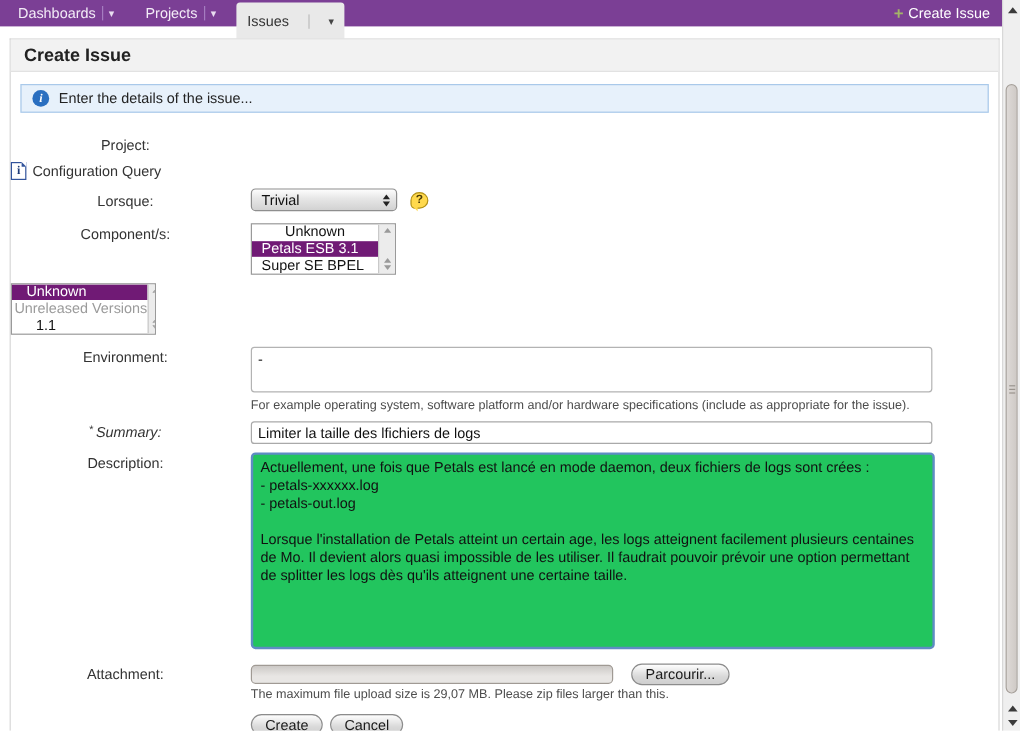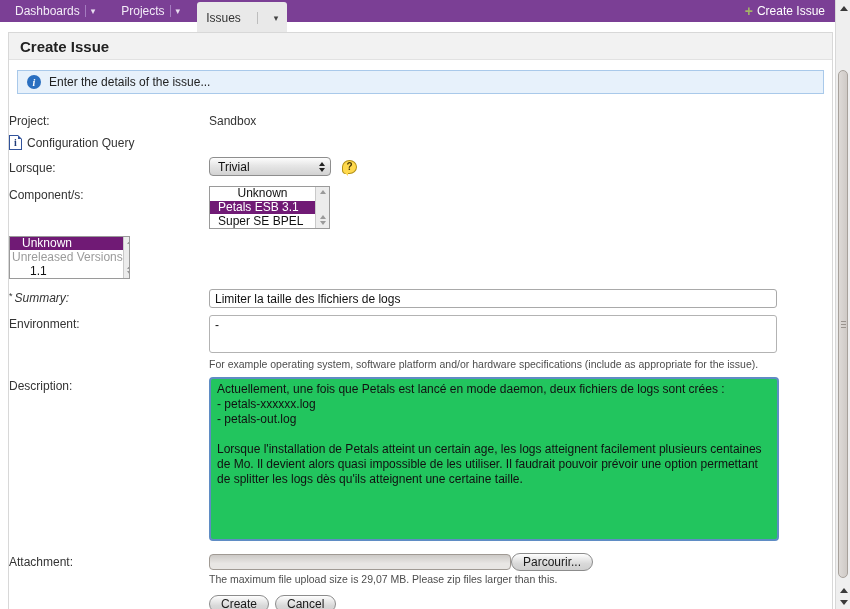--- a/index.html
+++ b/index.html
@@ -78,21 +78,21 @@
     width: 14px; height: 14px; border-radius: 50%;
     background: #2a6fc0; color: #fff; font-size: 10px; font-weight: bold;
     font-family: "Liberation Serif", serif; font-style: italic;
     display: flex; align-items: center; justify-content: center; flex: 0 0 auto;
   }
 
   
   .form { margin-top: 18px; font-size: 12px; }
   .row { display: flex; align-items: flex-start; margin-bottom: 7px; }
   .row .label {
-    width: 200px; flex: 0 0 auto; text-align: left; padding-right: 9px;
+    width: 200px; flex: 0 0 auto; text-align: center; padding-right: 9px;
     color: #333; padding-top: 2px;
   }
   .row .field { flex: 1; }
   .label-italic { font-style: italic; }
   .req { font-size: 9px; vertical-align: top; color: #333; margin-right: 2px; }
 
   .static-value { padding-top: 2px; display: inline-block; }
 
   .issuetype { display: flex; align-items: center; gap: 5px; }
   .doc-icon {
@@ -161,21 +161,21 @@
   .summary-input {
     width: 568px; height: 19px; border: 1px solid #a9a9a9; border-radius: 3px;
     padding: 0 5px; background: #fff;
   }
   .desc-textarea {
     width: 570px; height: 164px; border: 2px solid #5f8cc4; border-radius: 4px;
     padding: 3px 6px; line-height: 15px; background: #22c55e;
   }
 
   
-  .attach-line { display: flex; align-items: center; gap: 0; }
+  .attach-line { display: flex; align-items: center; gap: 15px; }
   .filefield {
     width: 302px; height: 16px; border: 1px solid #a09a94; border-radius: 4px;
     background: linear-gradient(#ccc9c6, #e8e6e4 60%);
   }
   .btn {
     font-family: "Liberation Sans", sans-serif; font-size: 12px; color: #1a1a1a;
     background: linear-gradient(#fefefe, #d9d9d9 60%, #cfcfcf);
     border: 1px solid #8c8c8c; border-radius: 9px;
     padding: 1px 11px; height: 18px; cursor: pointer;
   }
@@ -228,23 +228,20 @@
 
   <div class="banner">
     <span class="info-icon">i</span>
     <span>Enter the details of the issue...</span>
   </div>
 
   <div class="form">
 
     <div class="row">
       <div class="label">Project:</div>
-      <div class="field">
-        <span class="static-value">Sandbox</span>
-      </div>
     </div>
 
     <div class="row">
       <div class="field">
         <span class="issuetype">
           <span class="doc-icon">i</span>
           <span>Configuration Query</span>
         </span>
       </div>
     </div>
@@ -296,33 +293,33 @@
             <span class="tri-up-g"></span>
               <span class="spacer"></span>
               <span class="tri-up-g"></span>
               <span class="tri-down-g"></span>
           </div>
         </div>
       </div>
     </div>
 
     <div class="row">
+      <div class="label">Environment:</div>
+      <div class="field">
+        <textarea class="env-textarea" spellcheck="false" style="">-</textarea>
+        <div class="field-help">For example operating system, software platform and/or hardware specifications (include as appropriate for the issue).</div>
+      </div>
+    </div>
+
+    <div class="row">
       <div class="label">
         <span class="req">*</span><span class="label-italic">Summary:</span>
       </div>
       <div class="field">
         <input type="text" class="summary-input" spellcheck="false" value="Limiter la taille des lfichiers de logs" style="">
-      </div>
-    </div>
-
-    <div class="row">
-      <div class="label">Environment:</div>
-      <div class="field">
-        <textarea class="env-textarea" spellcheck="false" style="">-</textarea>
-        <div class="field-help">For example operating system, software platform and/or hardware specifications (include as appropriate for the issue).</div>
       </div>
     </div>
 
     <div class="row" style="margin-bottom:9px;">
       <div class="label">Description:</div>
       <div class="field">
         <textarea class="desc-textarea" spellcheck="false" style="">Actuellement, une fois que Petals est lancé en mode daemon, deux fichiers de logs sont crées :
 - petals-xxxxxx.log
 - petals-out.log
 

